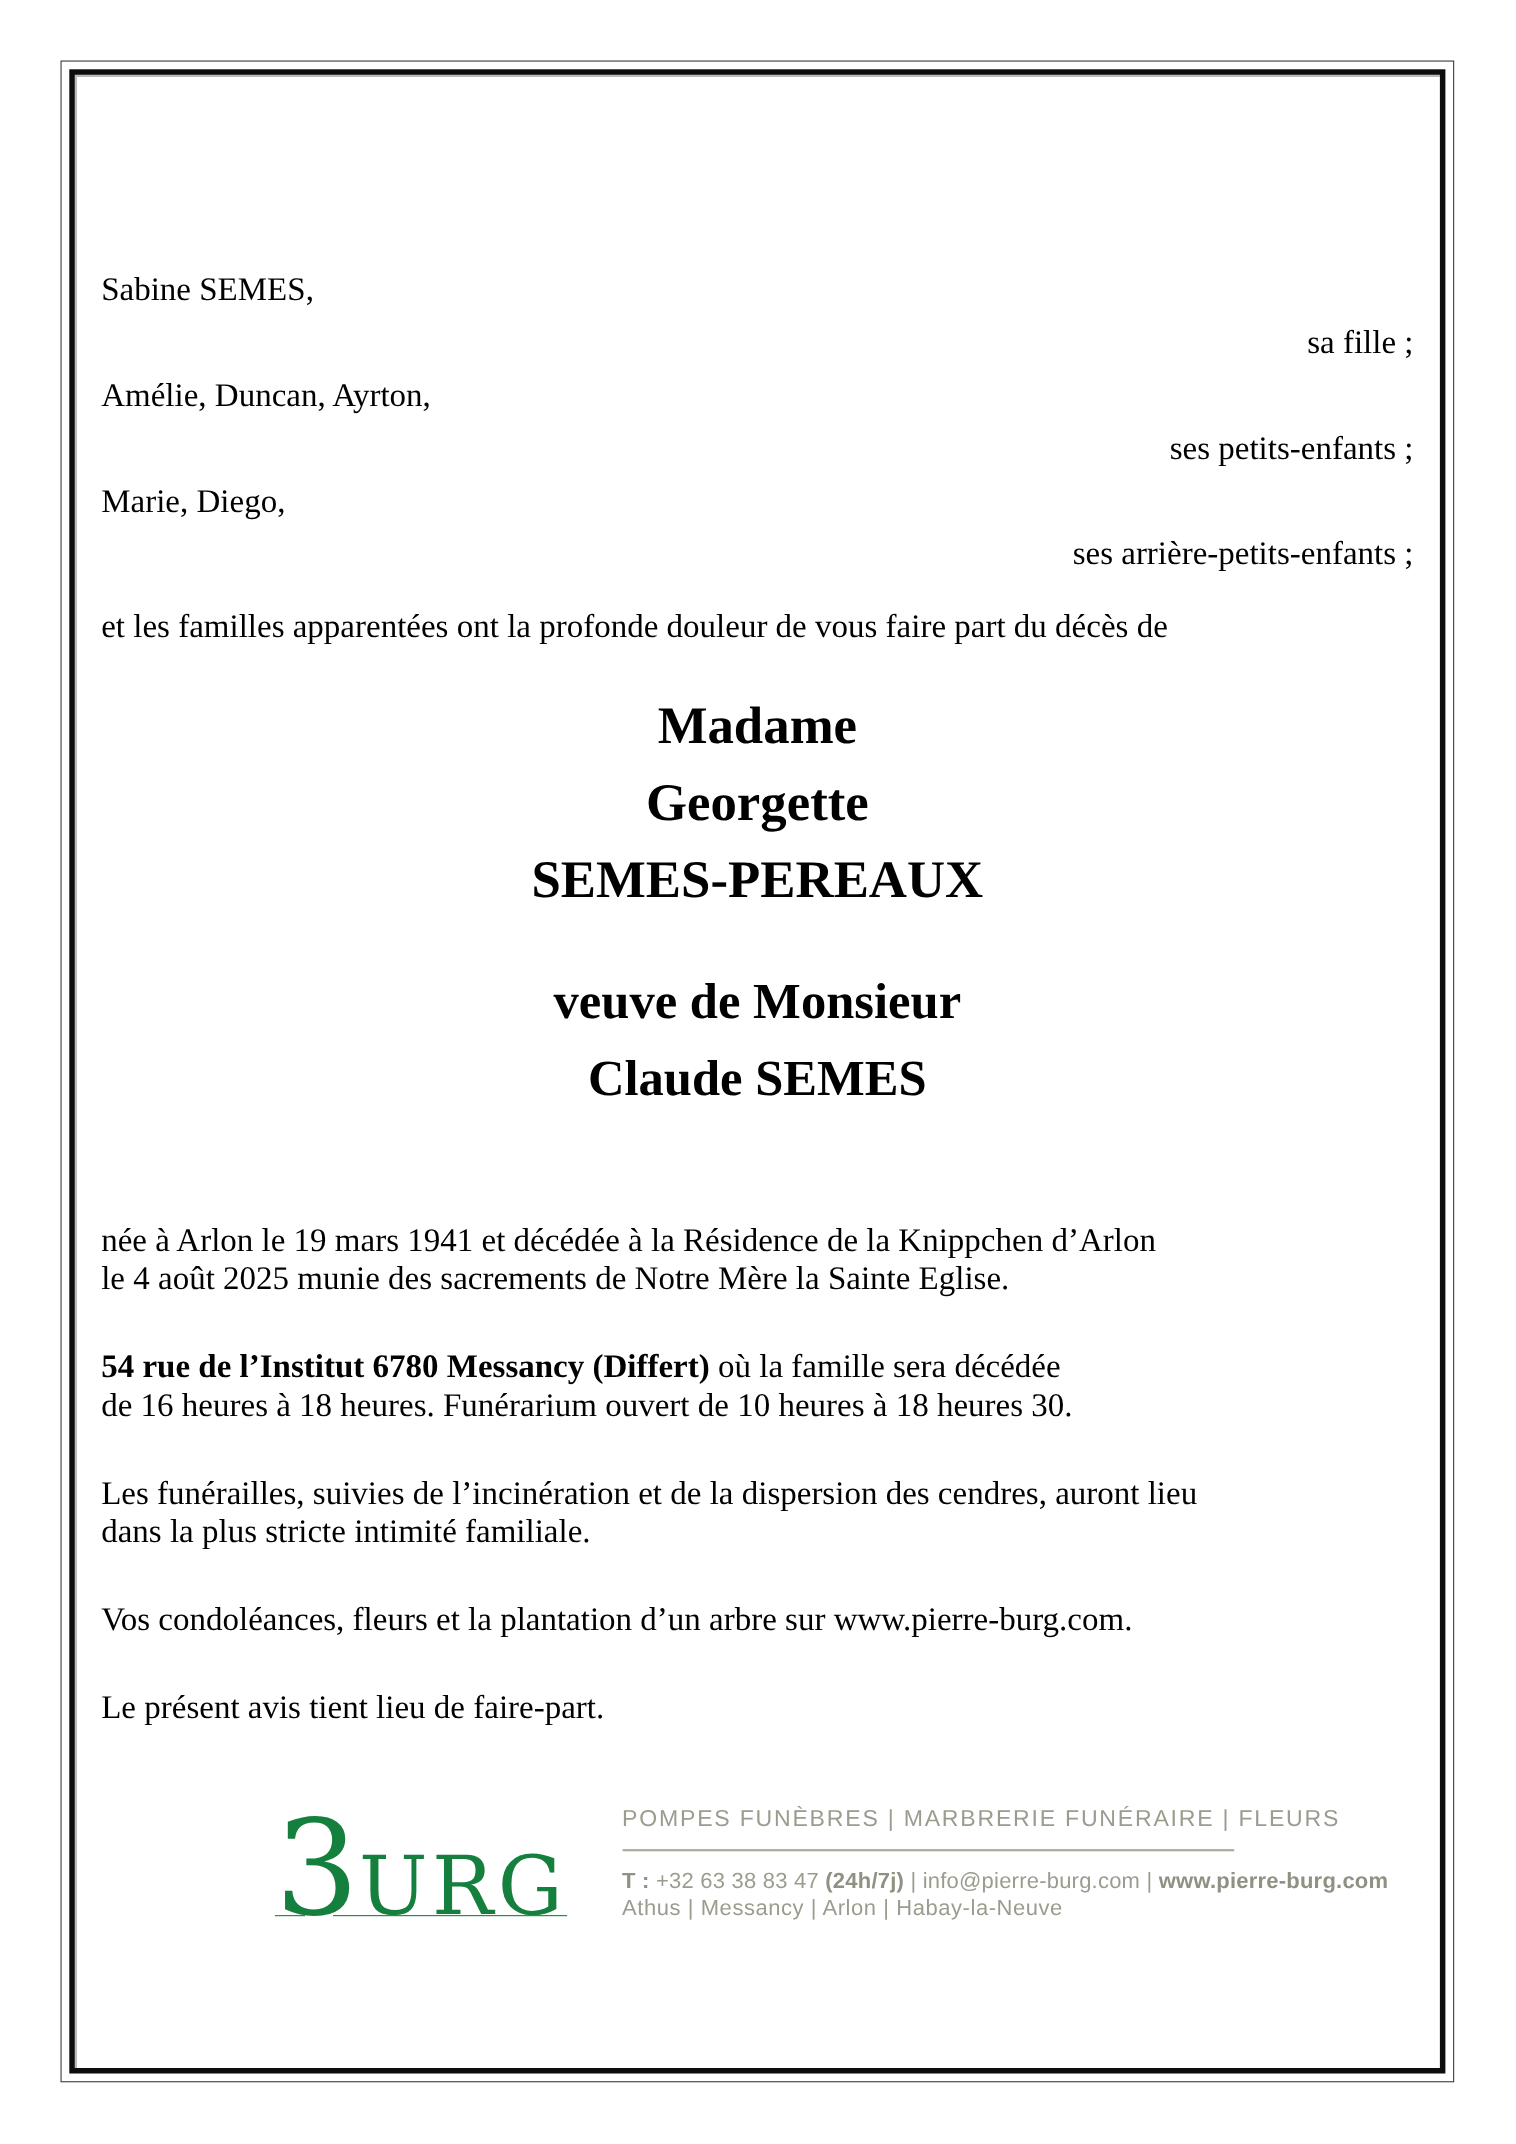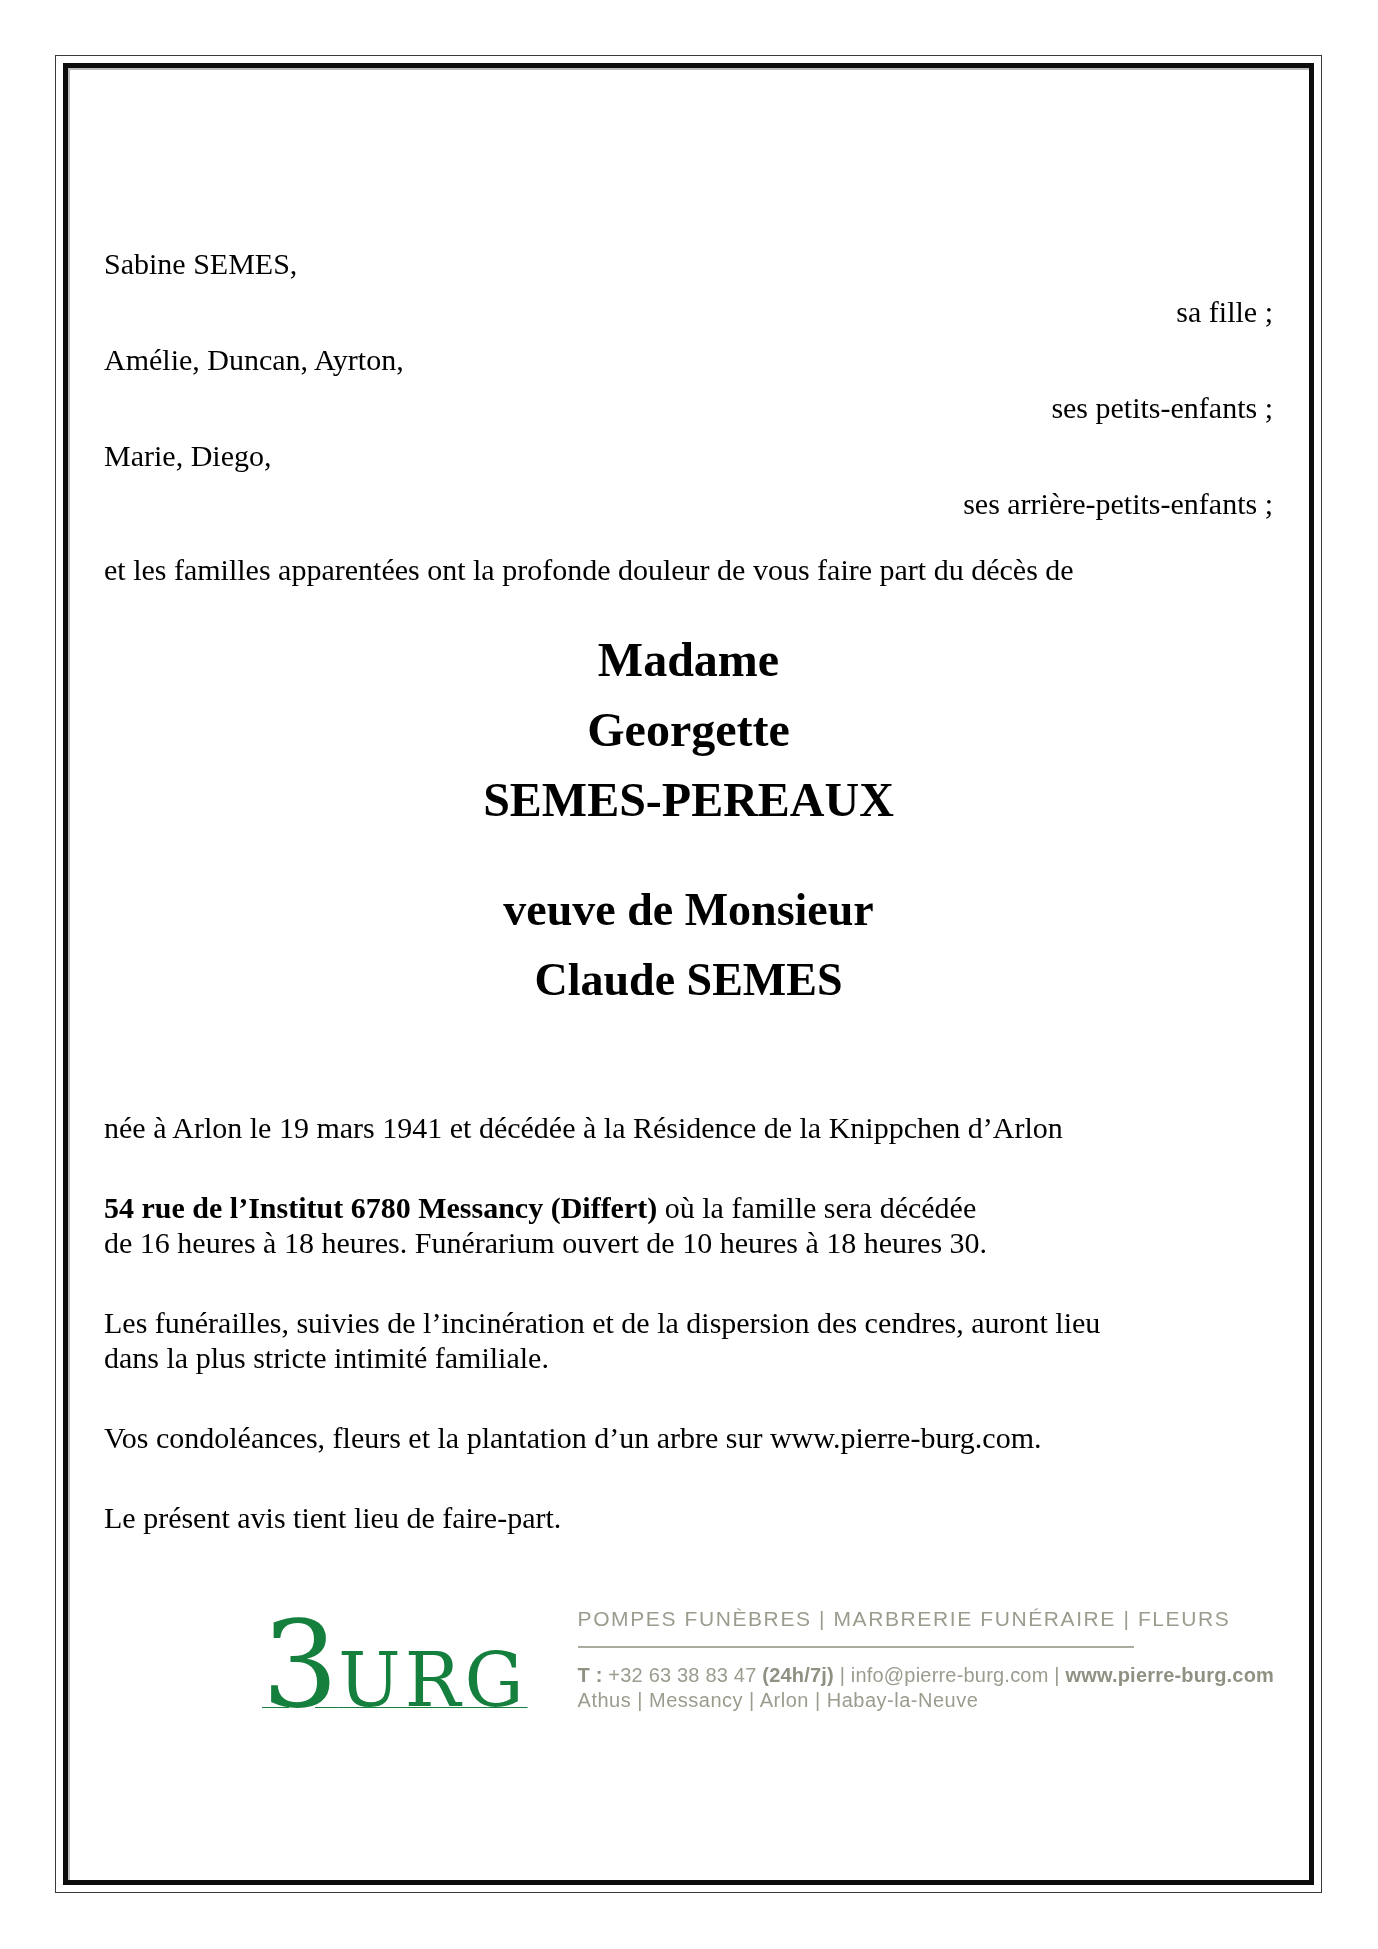--- a/index.html
+++ b/index.html
@@ -15,21 +15,21 @@
     position:absolute; top:55px; left:55px; right:56px; bottom:56px;
     border:1px solid #3a3a3a;
   }
   .frame-inner{
     position:absolute; top:63px; left:63px; right:64px; bottom:64px;
     border:5px solid #0d0d0d;
     box-shadow:2px 2px 0 #bbb inset;
   }
   .content{
     position:absolute; top:68px; left:68px; right:69px; bottom:69px;
-    padding:0 36px;
+    padding:0 24px;
     box-sizing:border-box;
   }
   .family{margin-top:178px;}
   .fam-name{font-size:30px; line-height:35px; text-align:left; margin:0 0 13px 0;}
   .fam-rel{font-size:30px; line-height:35px; text-align:right; margin:0 0 13px 0;}
   .intro{font-size:30px; line-height:35px; margin-top:31px;}
   .deceased{margin-top:38px; text-align:center; font-weight:bold; font-size:48px; line-height:70px;}
   .widow{margin-top:40px; text-align:center; font-weight:bold; font-size:46px; line-height:70px;}
   .para{font-size:30px; line-height:35px; margin-top:45px;}
   .para.first{margin-top:95px;}
@@ -84,20 +84,21 @@
       <div>SEMES-PEREAUX</div>
     </div>
 
     <div class="widow">
       <div>veuve de Monsieur</div>
       <div>Claude SEMES</div>
     </div>
 
     <div class="para first">
       <div>née à Arlon le 19 mars 1941 et décédée à la Résidence de la Knippchen d’Arlon</div>
+      <div>le 4 août 2025 munie des sacrements de Notre Mère la Sainte Eglise.</div>
     </div>
 
     <div class="para">
       <div><span class="b">54 rue de l’Institut 6780 Messancy (Differt)</span><span> où la famille sera décédée</span></div>
       <div>de 16 heures à 18 heures. Funérarium ouvert de 10 heures à 18 heures 30.</div>
     </div>
 
     <div class="para">
       <div>Les funérailles, suivies de l’incinération et de la dispersion des cendres, auront lieu</div>
       <div>dans la plus stricte intimité familiale.</div>

